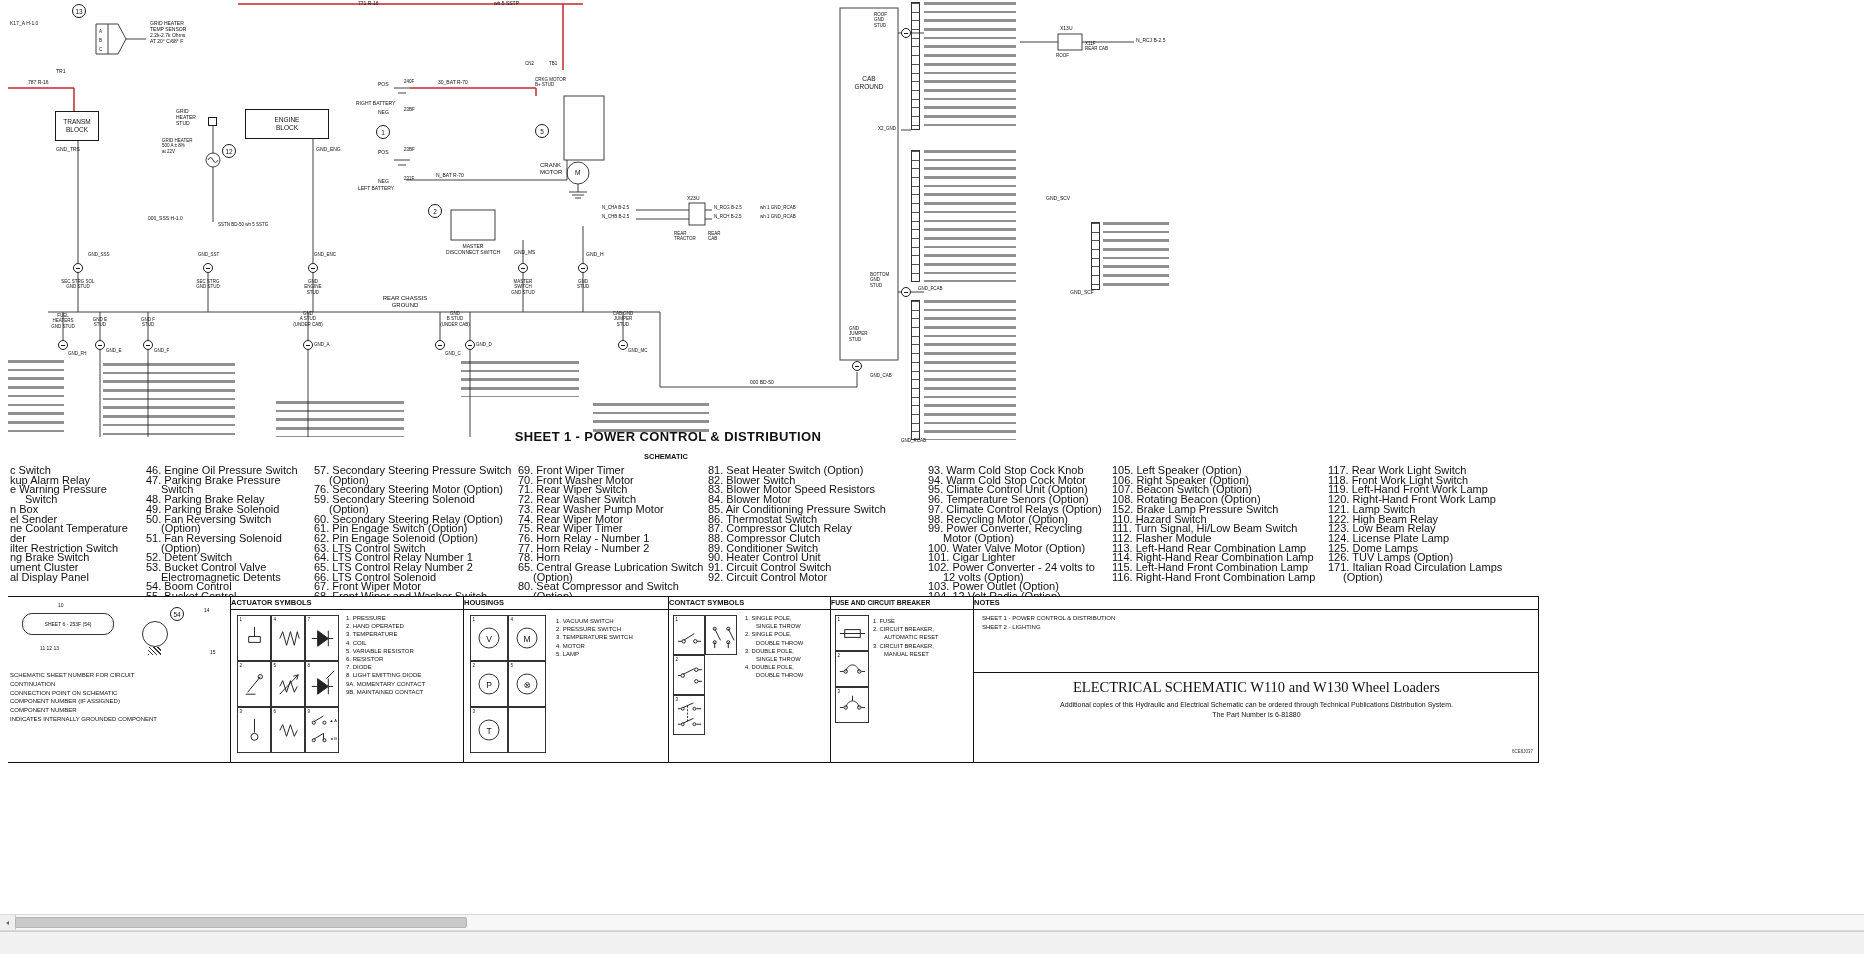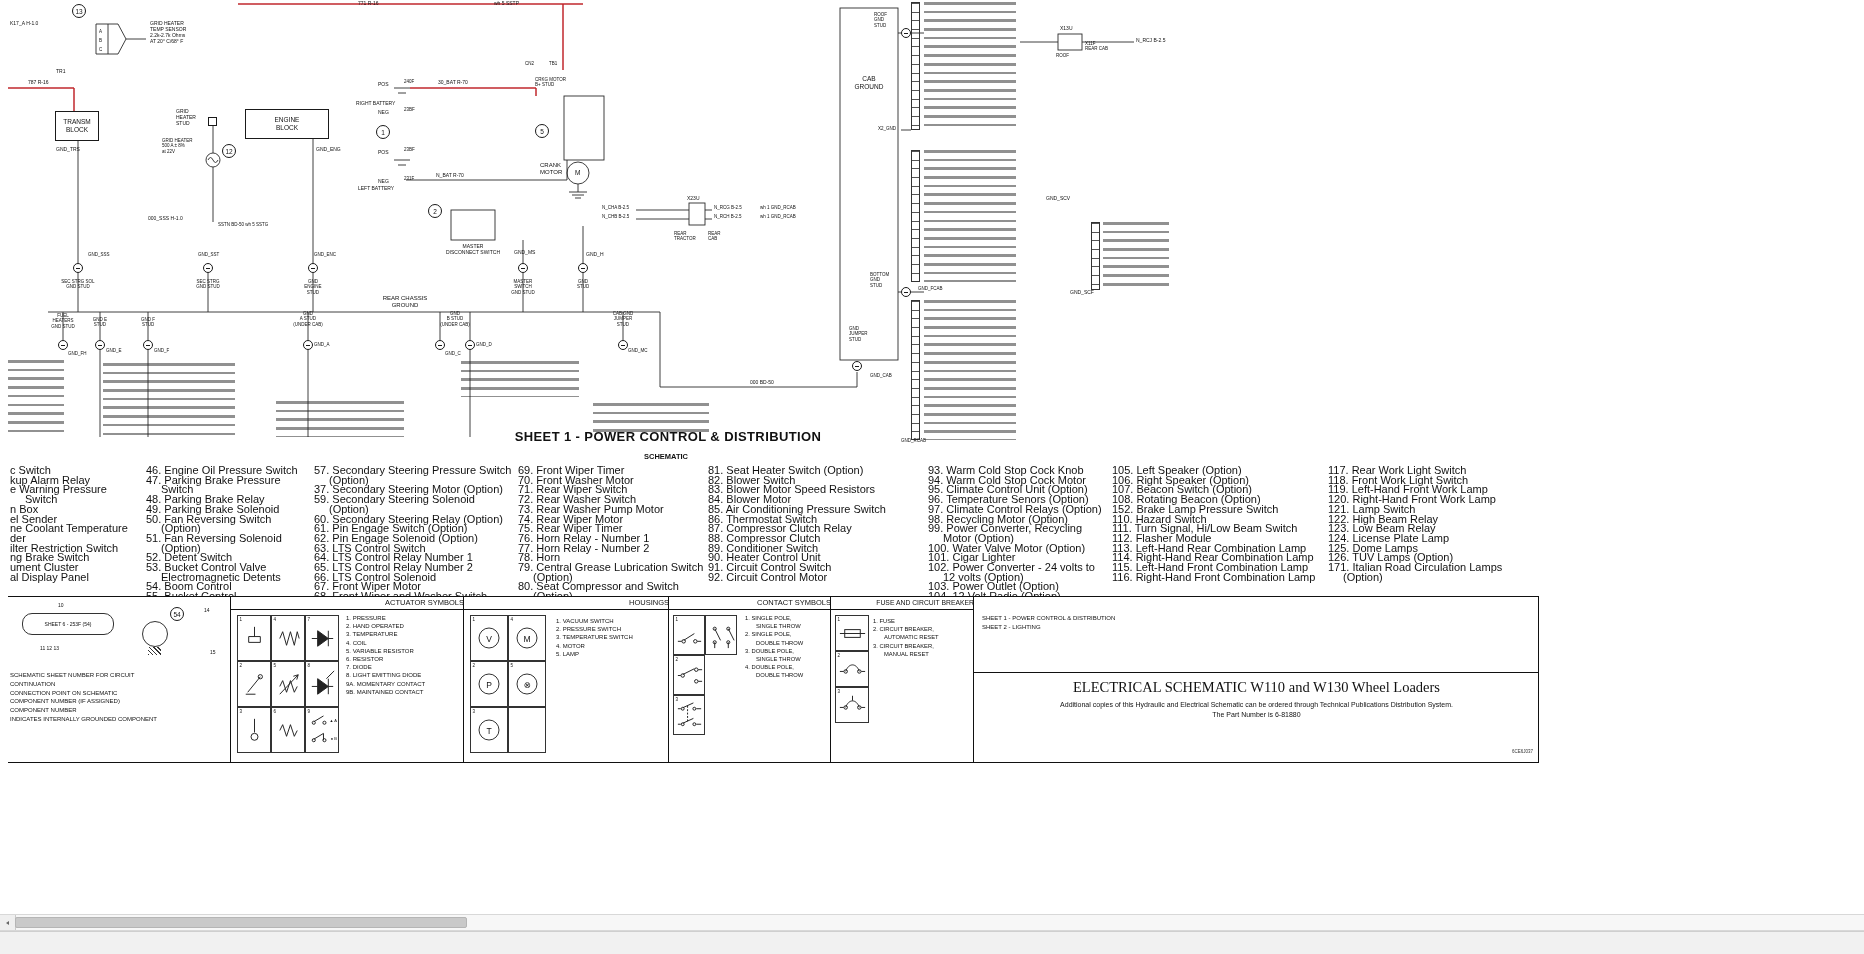--- a/index.html
+++ b/index.html
@@ -23,21 +23,21 @@
     background:repeating-linear-gradient(to bottom,rgba(35,35,35,.5) 0,rgba(35,35,35,.5) 2.6px,transparent 2.6px,transparent 8.7px)}
   .sheet-title{position:absolute;font-weight:bold;font-size:13px;letter-spacing:.4px;transform:translateX(-50%);white-space:nowrap}
   .comp-title{position:absolute;font-weight:bold;font-size:7.5px;transform:translateX(-50%)}
   .comp-col{position:absolute;top:466px;font-size:11px}
   .comp-col .li{line-height:9.7px;padding-left:15px;text-indent:-15px}
   
   .legend{position:absolute;left:0;top:596px;width:1531px;height:167px;background:#fff;box-sizing:border-box;
           border-top:1.2px solid #111;border-bottom:1.2px solid #111;border-right:1.2px solid #111}
   .panel{position:absolute;top:0;bottom:0;border-left:1px solid #111}
   .panel.first{border-left:none}
-  .phead{height:12px;line-height:12px;border-bottom:1px solid #111;text-align:right;font-weight:normal;font-size:7.5px}
+  .phead{height:12px;line-height:12px;border-bottom:1px solid #111;text-align:left;font-weight:bold;font-size:7.5px}
   .symgrid{position:absolute;display:grid}
   .symcell{border:0.7px solid #333;position:relative;box-sizing:border-box;background:#fff}
   .symcell.nob{border:none}
   .cellnum{position:absolute;top:.5px;left:1.5px;font-size:4.5px}
   .leglist{position:absolute;font-size:6px}
   .leglist .li{line-height:8.2px;white-space:pre-line;padding-left:11px;text-indent:-11px}
   .hcirc{width:19px;height:19px;border:1px solid #333;border-radius:50%;position:absolute;left:50%;top:50%;
          transform:translate(-50%,-50%);display:flex;align-items:center;justify-content:center;font-size:8.5px;background:#fff}
   .marker{position:absolute;right:1px;font-size:4px}
   .key-oval{position:absolute;border:1px solid #333;border-radius:10px;display:flex;align-items:center;
@@ -326,21 +326,21 @@
         <div class="li">50. Fan Reversing Switch (Option)</div>
         <div class="li">51. Fan Reversing Solenoid (Option)</div>
         <div class="li">52. Detent Switch</div>
         <div class="li">53. Bucket Control Valve Electromagnetic Detents</div>
         <div class="li">54. Boom Control</div>
         <div class="li">55. Bucket Control</div>
         <div class="li">24. Float Solenoid</div>
       </div>
     <div class="comp-col" style="left:306px;width:200px">
         <div class="li">57. Secondary Steering Pressure Switch (Option)</div>
-        <div class="li">37. Secondary Steering Motor (Option)</div>
+        <div class="li">76. Secondary Steering Motor (Option)</div>
         <div class="li">59. Secondary Steering Solenoid (Option)</div>
         <div class="li">60. Secondary Steering Relay (Option)</div>
         <div class="li">61. Pin Engage Switch (Option)</div>
         <div class="li">62. Pin Engage Solenoid (Option)</div>
         <div class="li">63. LTS Control Switch</div>
         <div class="li">64. LTS Control Relay Number 1</div>
         <div class="li">65. LTS Control Relay Number 2</div>
         <div class="li">66. LTS Control Solenoid</div>
         <div class="li">67. Front Wiper Motor</div>
         <div class="li">68. Front Wiper and Washer Switch</div>
@@ -349,21 +349,21 @@
         <div class="li">69. Front Wiper Timer</div>
         <div class="li">70. Front Washer Motor</div>
         <div class="li">71. Rear Wiper Switch</div>
         <div class="li">72. Rear Washer Switch</div>
         <div class="li">73. Rear Washer Pump Motor</div>
         <div class="li">74. Rear Wiper Motor</div>
         <div class="li">75. Rear Wiper Timer</div>
         <div class="li">76. Horn Relay - Number 1</div>
         <div class="li">77. Horn Relay - Number 2</div>
         <div class="li">78. Horn</div>
-        <div class="li">79. Central Grease Lubrication Switch (Option)</div>
+        <div class="li">65. Central Grease Lubrication Switch (Option)</div>
         <div class="li">80. Seat Compressor and Switch (Option)</div>
       </div>
     <div class="comp-col" style="left:700px;width:216px">
         <div class="li">81. Seat Heater Switch (Option)</div>
         <div class="li">82. Blower Switch</div>
         <div class="li">83. Blower Motor Speed Resistors</div>
         <div class="li">84. Blower Motor</div>
         <div class="li">85. Air Conditioning Pressure Switch</div>
         <div class="li">86. Thermostat Switch</div>
         <div class="li">87. Compressor Clutch Relay</div>
@@ -613,20 +613,21 @@
         <div class="leglist" style="left:42px;top:20px;font-size:5.8px">
             <div class="li">1. FUSE</div>
             <div class="li">2. CIRCUIT BREAKER,
 AUTOMATIC RESET</div>
             <div class="li">3. CIRCUIT BREAKER,
 MANUAL RESET</div>
           </div>
       </div>
 
       <div class="panel" style="left:965px;width:565px">
+        <div class="phead">NOTES</div>
         <div class="notes-list" style="left:8px;top:17px">
             <div class="li">SHEET 1 - POWER CONTROL &amp; DISTRIBUTION</div>
             <div class="li">SHEET 2 - LIGHTING</div>
           </div>
         <div class="tdiv" style="top:75px"></div>
         <div class="tb-title" style="top:82px">ELECTRICAL SCHEMATIC W110 and W130 Wheel Loaders</div>
         <div class="tb-sub" style="top:104px">Additional copies of this Hydraulic and Electrical Schematic can be ordered through Technical Publications Distribution System.</div>
         <div class="tb-sub" style="top:114px">The Part Number is 6-81880</div>
         <div class="doccode" style="right:6px;top:152px">6CE6J037</div>
       </div>

